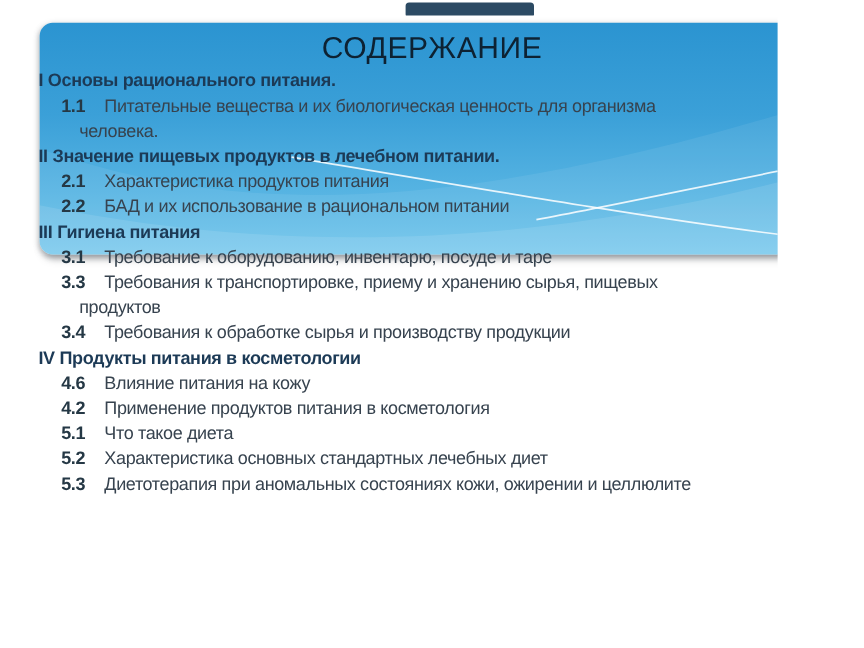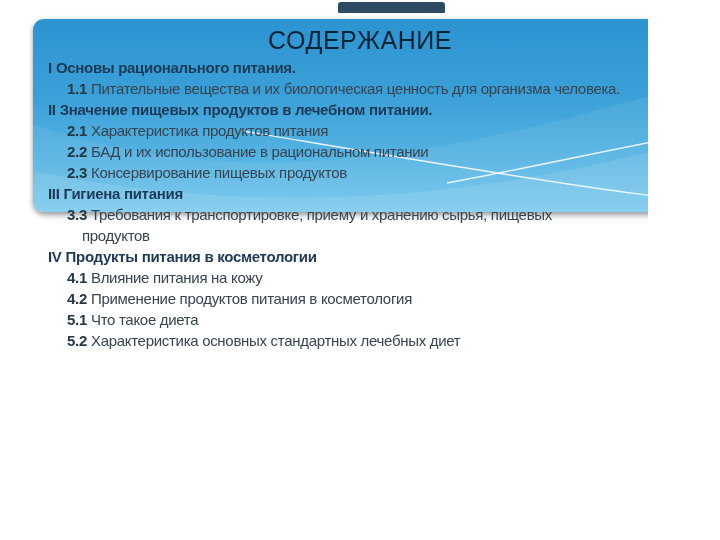--- a/index.html
+++ b/index.html
@@ -17,27 +17,27 @@
     background:linear-gradient(180deg,#2b94d1 0%,#3ba0d8 40%,#55b3e2 72%,#72c6ec 100%);
     box-shadow:2px 3px 6px rgba(95,100,106,.5), -1px 2px 4px rgba(110,115,120,.35);
   }
   .panel svg{position:absolute;left:0;top:0;width:100%;height:100%;border-radius:inherit;}
   .title{
     position:absolute;left:0;top:26px;width:720px;margin:0;
     text-align:center;font-size:25px;font-weight:400;letter-spacing:.5px;
     color:#0d2233;
   }
   .toc{
-    position:absolute;left:48px;top:57px;width:572px;
+    position:absolute;left:32px;top:57px;width:572px;
     font-size:15px;line-height:21px;letter-spacing:-.3px;color:#37434f;
   }
   .sec-heading{font-weight:700;color:#1c3a56;}
   .sec-label{margin-right:4px;}
   .toc-item{padding-left:34px;text-indent:-15px;}
-  .toc-item .num{font-weight:700;color:#253845;margin-right:4px;}
+  .toc-item .num{font-weight:700;color:#253845;margin-right:16px;}
 </style>
 </head>
 <body>
 
 <div class="slide">
 
   <div class="accent-sliver"></div>
 
   <div class="panel">
     <svg viewBox="0 0 670 193" aria-hidden="true">
@@ -57,35 +57,37 @@
 
     <div class="toc-item"><b class="num">1.1</b><span>Питательные вещества и их биологическая ценность для организма человека.</span></div>
 
 
     <div class="sec-heading"><span class="sec-label">II</span><span>Значение пищевых продуктов в лечебном питании.</span></div>
 
     <div class="toc-item"><b class="num">2.1</b><span>Характеристика продуктов питания</span></div>
 
     <div class="toc-item"><b class="num">2.2</b><span>БАД и их использование в рациональном питании</span></div>
 
-    <div class="toc-item"><b class="num">2.3</b><span>Консервирование пищевых продуктов</span></div>
 
     <div class="sec-heading"><span class="sec-label">III</span><span>Гигиена питания</span></div>
 
+    <div class="toc-item"><b class="num">3.1</b><span>Требование к оборудованию, инвентарю, посуде и таре</span></div>
 
 
     <div class="toc-item"><b class="num">3.3</b><span>Требования к транспортировке, приему и хранению сырья, пищевых продуктов</span></div>
 
+    <div class="toc-item"><b class="num">3.4</b><span>Требования к обработке сырья и производству продукции</span></div>
 
     <div class="sec-heading"><span class="sec-label">IV</span><span>Продукты питания в косметологии</span></div>
 
-    <div class="toc-item"><b class="num">4.1</b><span>Влияние питания на кожу</span></div>
+    <div class="toc-item"><b class="num">4.6</b><span>Влияние питания на кожу</span></div>
 
     <div class="toc-item"><b class="num">4.2</b><span>Применение продуктов питания в косметология</span></div>
 
 
     <div class="toc-item"><b class="num">5.1</b><span>Что такое диета</span></div>
 
     <div class="toc-item"><b class="num">5.2</b><span>Характеристика основных стандартных лечебных диет</span></div>
 
+    <div class="toc-item"><b class="num">5.3</b><span>Диетотерапия при аномальных состояниях кожи, ожирении и целлюлите</span></div>
   </div>
 
 </div>
 
 </body></html>

